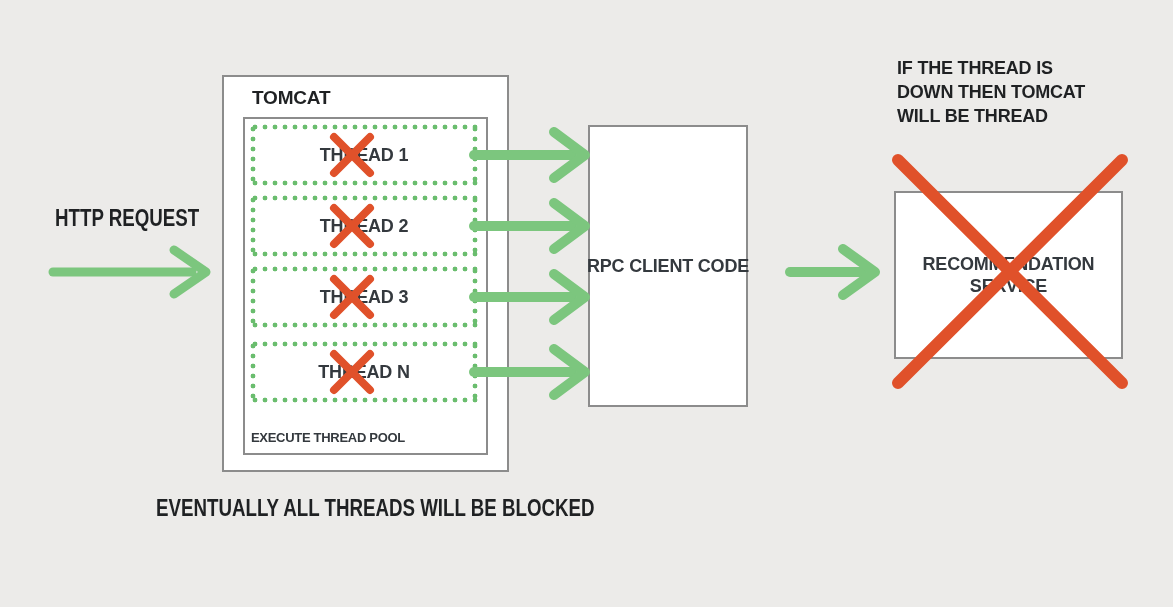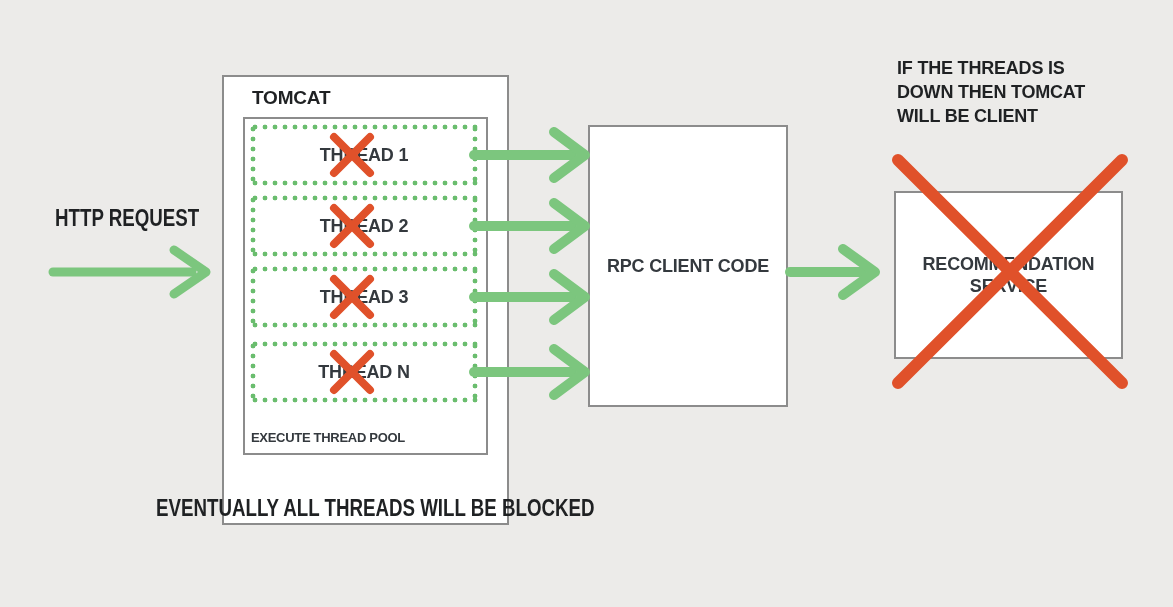--- a/index.html
+++ b/index.html
@@ -11,42 +11,42 @@
     --box-fill:#FFFFFF;
     --text-dark:#1F2123;
     --box-text:#34393E;
   }
   *{margin:0;padding:0;box-sizing:border-box;}
   body{font-family:"Liberation Sans","DejaVu Sans",sans-serif;background:var(--bg);}
   .canvas{position:relative;width:1173px;height:607px;background:var(--bg);overflow:hidden;}
 
   .box{position:absolute;background:var(--box-fill);border:2px solid var(--box-border);}
 
-  .tomcat-box{left:222px;top:75px;width:287px;height:450px;}
+  .tomcat-box{left:222px;top:75px;width:287px;height:397px;}
   .tomcat-title{position:absolute;left:28px;top:10px;font-size:19px;font-weight:bold;color:var(--text-dark);letter-spacing:-0.2px;}
 
   .pool-box{position:absolute;left:19px;top:40px;width:245px;height:338px;background:var(--box-fill);border:2px solid var(--box-border);}
   .pool-label{position:absolute;left:6px;bottom:8px;font-size:13px;font-weight:bold;color:var(--box-text);letter-spacing:-0.3px;white-space:nowrap;}
 
   .thread-row{
     position:absolute;left:5px;width:228px;height:62px;
     display:flex;align-items:center;justify-content:center;
     background-image:
       radial-gradient(circle, var(--dot-green) 2.1px, transparent 2.7px),
       radial-gradient(circle, var(--dot-green) 2.1px, transparent 2.7px),
       radial-gradient(circle, var(--dot-green) 2.1px, transparent 2.7px),
       radial-gradient(circle, var(--dot-green) 2.1px, transparent 2.7px);
     background-size:10px 6px,10px 6px,6px 10px,6px 10px;
     background-position:left top,left bottom,left top,right top;
     background-repeat:repeat-x,repeat-x,repeat-y,repeat-y;
   }
   .thread-row .thread-label{font-size:18px;font-weight:bold;color:var(--box-text);letter-spacing:-0.2px;}
   .row-1{top:5px;} .row-2{top:76px;} .row-3{top:147px;} .row-n{top:222px;}
 
-  .rpc-box{left:588px;top:125px;width:200px;height:282px;display:flex;align-items:center;justify-content:center;}
+  .rpc-box{left:588px;top:125px;width:160px;height:282px;display:flex;align-items:center;justify-content:center;}
   .rpc-box .box-label{font-size:18px;font-weight:bold;color:var(--box-text);letter-spacing:-0.2px;white-space:nowrap;}
 
   .service-box{left:894px;top:191px;width:229px;height:168px;display:flex;flex-direction:column;align-items:center;justify-content:center;text-align:center;}
   .service-box .box-label{font-size:18px;font-weight:bold;color:var(--box-text);line-height:22px;letter-spacing:-0.2px;}
 
   .http-label{position:absolute;left:55px;top:204px;font-size:24px;font-weight:bold;color:var(--text-dark);transform:scaleX(0.78);transform-origin:left top;white-space:nowrap;}
 
   .note{position:absolute;left:897px;top:56px;font-size:18px;font-weight:bold;color:var(--text-dark);line-height:24px;letter-spacing:-0.2px;}
 
   .caption{position:absolute;left:156px;top:494px;font-size:24px;font-weight:bold;color:var(--text-dark);transform:scaleX(0.78);transform-origin:left top;white-space:nowrap;}
@@ -85,23 +85,23 @@
   <div class="box rpc-box">
     <span class="box-label">RPC CLIENT CODE</span>
   </div>
 
   <div class="box service-box">
     <span class="box-label">RECOMMENDATION</span>
     <span class="box-label">SERVICE</span>
   </div>
 
   <div class="note">
-    <div>IF THE THREADS IS</div>
+    <div>IF THE THREAD IS</div>
     <div>DOWN THEN TOMCAT</div>
-    <div>WILL BE CLIENT</div>
+    <div>WILL BE THREAD</div>
   </div>
 
   <div class="caption">EVENTUALLY ALL THREADS WILL BE BLOCKED</div>
 
   <svg class="overlay" viewBox="0 0 1173 607" xmlns="http://www.w3.org/2000/svg" aria-hidden="true">
 
     <g>
       <path class="arrow-stroke" stroke-width="9" d="M53 272 H192"></path>
       <path class="arrow-stroke" stroke-width="9" d="M174 250 L206 272 L174 294"></path>
     </g>

